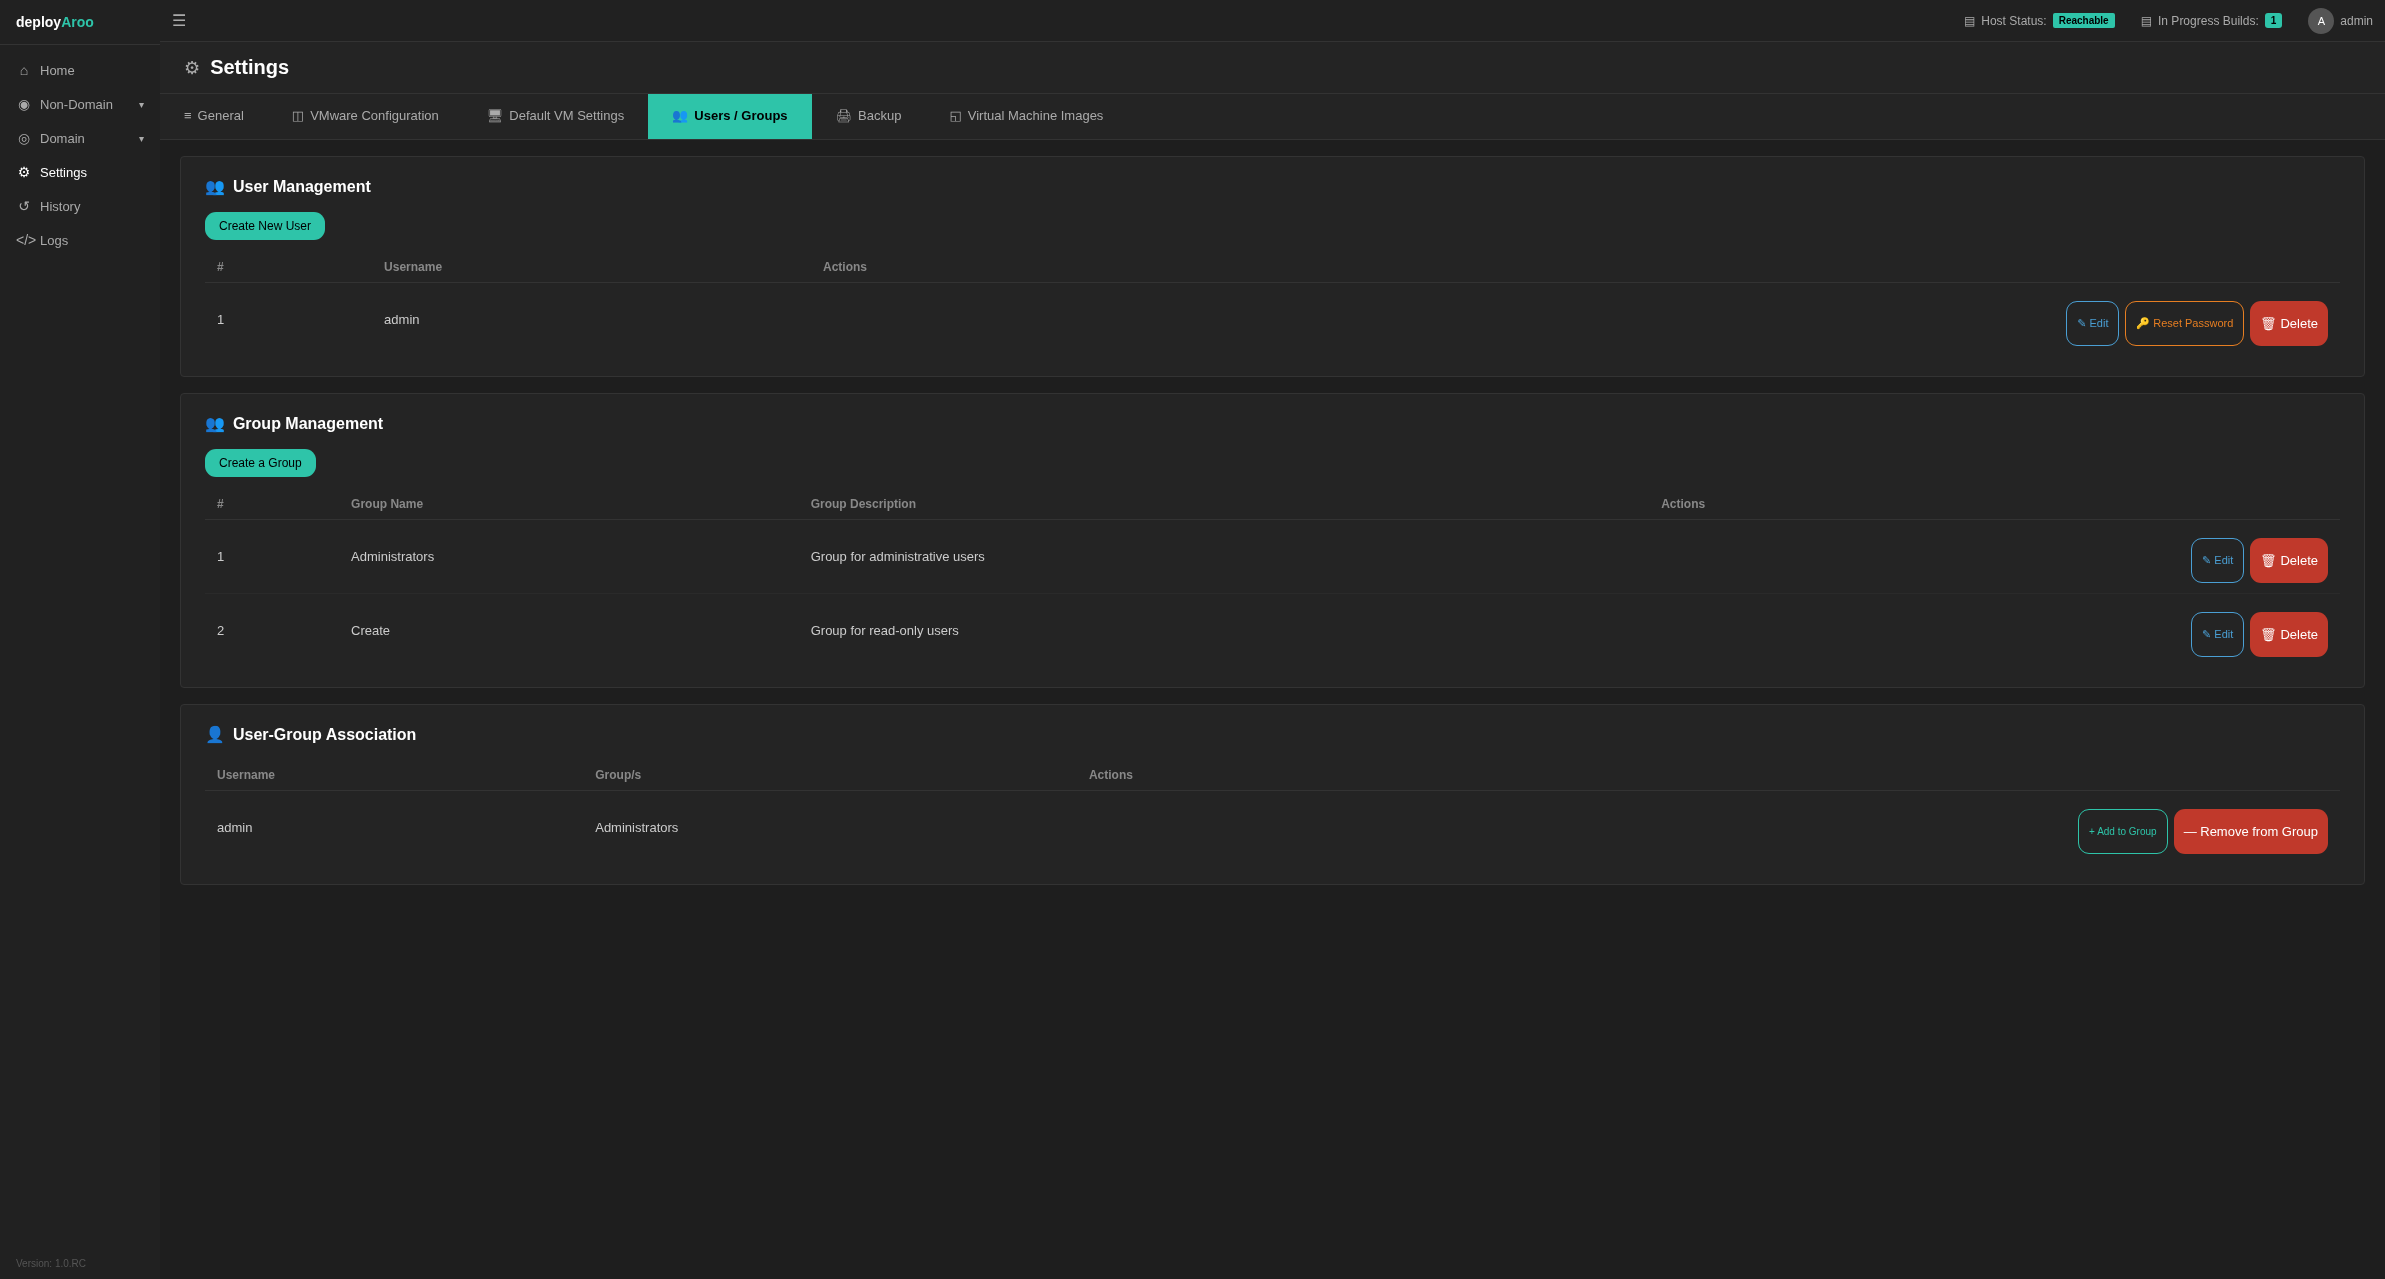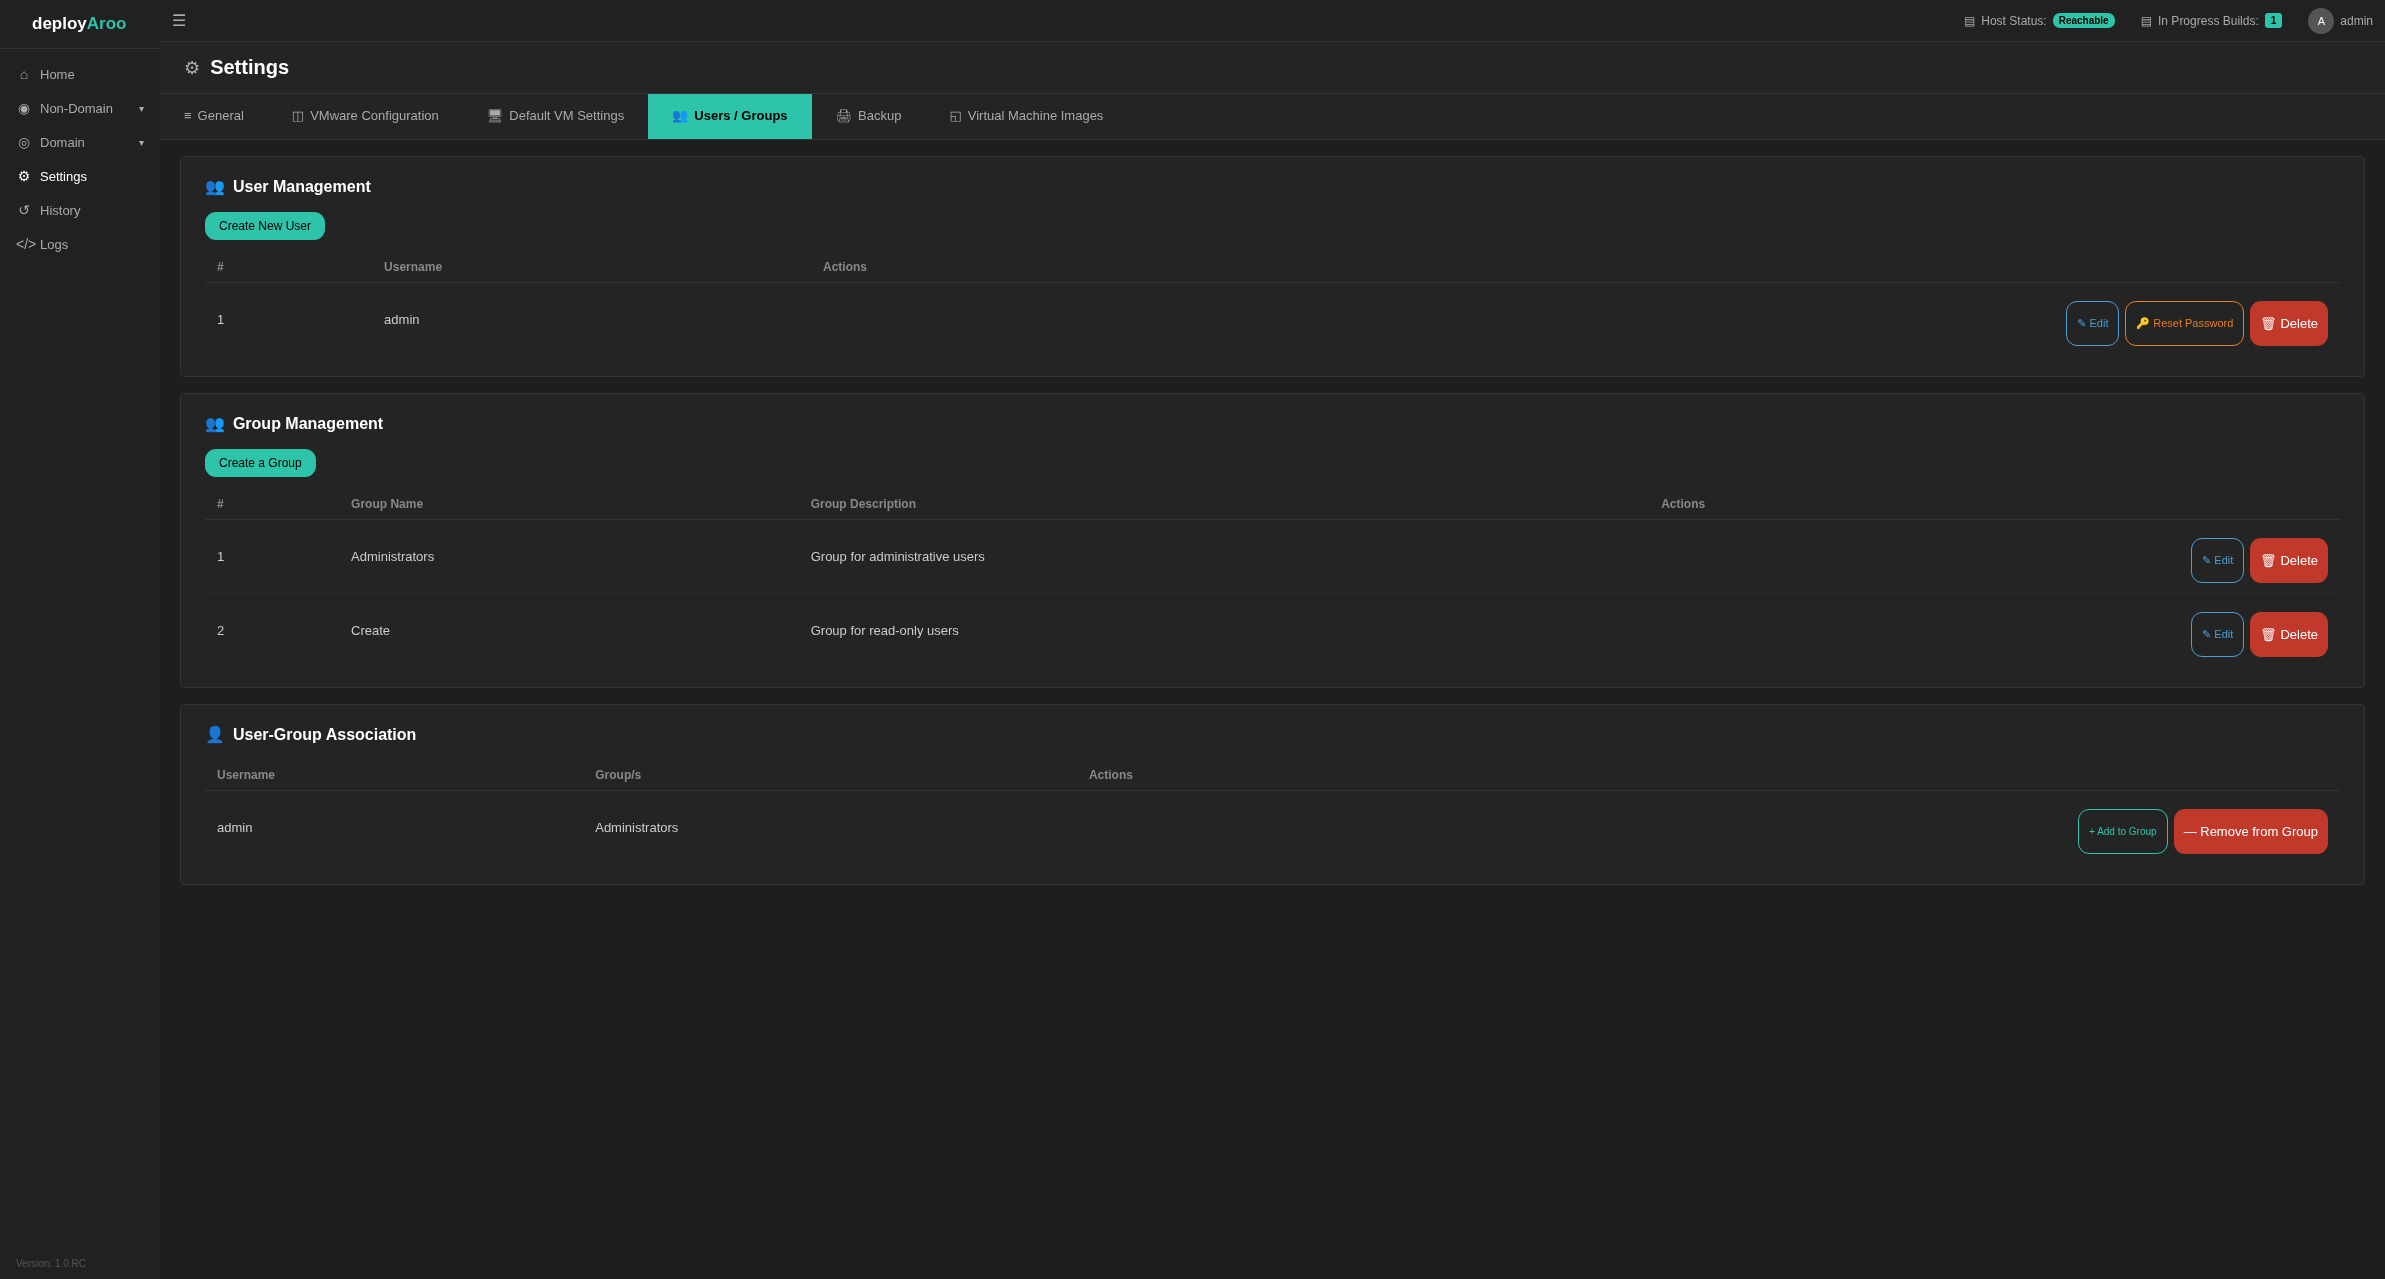--- a/index.html
+++ b/index.html
@@ -1,34 +1,34 @@
 <!DOCTYPE html>
 <html><head>
   <meta charset="utf-8">
   <style>
     * { margin: 0; padding: 0; box-sizing: border-box; }
     body { background: #1a1a1a; color: #ccc; font-family: -apple-system, BlinkMacSystemFont, 'Segoe UI', sans-serif; font-size: 13px; display: flex; height: 100vh; overflow: hidden; }
 
     
     .sidebar { width: 160px; background: #212121; display: flex; flex-direction: column; flex-shrink: 0; }
-    .sidebar-logo { padding: 14px 32px; font-size: 17px; font-weight: bold; color: #fff; border-bottom: 1px solid #333; }
+    .sidebar-logo { padding: 14px 16px; font-size: 14px; font-weight: bold; color: #fff; border-bottom: 1px solid #333; }
     .sidebar-logo span { color: #2ec4a9; }
     .sidebar-nav { padding: 8px 0; flex: 1; }
     .nav-item { display: flex; align-items: center; gap: 8px; padding: 9px 16px; color: #aaa; cursor: pointer; font-size: 13px; }
     .nav-item.active { color: #fff; }
     .nav-item .icon { font-size: 14px; width: 16px; text-align: center; }
     .nav-item .chevron { margin-left: auto; font-size: 10px; }
     .sidebar-version { padding: 10px 16px; font-size: 10px; color: #555; }
 
     
     .topbar { height: 42px; background: #212121; display: flex; align-items: center; padding: 0 12px; gap: 10px; border-bottom: 1px solid #333; flex-shrink: 0; }
     .topbar-menu { color: #aaa; font-size: 16px; cursor: pointer; }
     .topbar-spacer { flex: 1; }
     .topbar-host { display: flex; align-items: center; gap: 6px; font-size: 12px; color: #aaa; }
-    .badge-reachable { background: #2ec4a9; color: #000; font-size: 10px; font-weight: bold; padding: 2px 6px; border-radius: 7px; }
+    .badge-reachable { background: #2ec4a9; color: #000; font-size: 10px; font-weight: bold; padding: 2px 6px; border-radius: 2px; }
     .topbar-builds { display: flex; align-items: center; gap: 6px; font-size: 12px; color: #aaa; margin-left: 16px; }
     .badge-builds { background: #2ec4a9; color: #000; font-size: 10px; font-weight: bold; padding: 2px 6px; border-radius: 3px; }
     .topbar-admin { display: flex; align-items: center; gap: 6px; font-size: 12px; color: #aaa; margin-left: 16px; }
     .admin-avatar { width: 26px; height: 26px; border-radius: 50%; background: #555; display: flex; align-items: center; justify-content: center; font-size: 11px; color: #fff; }
 
     
     .main-wrapper { flex: 1; display: flex; flex-direction: column; overflow: hidden; }
     .content-area { flex: 1; overflow-y: auto; background: #1e1e1e; }
 
     

